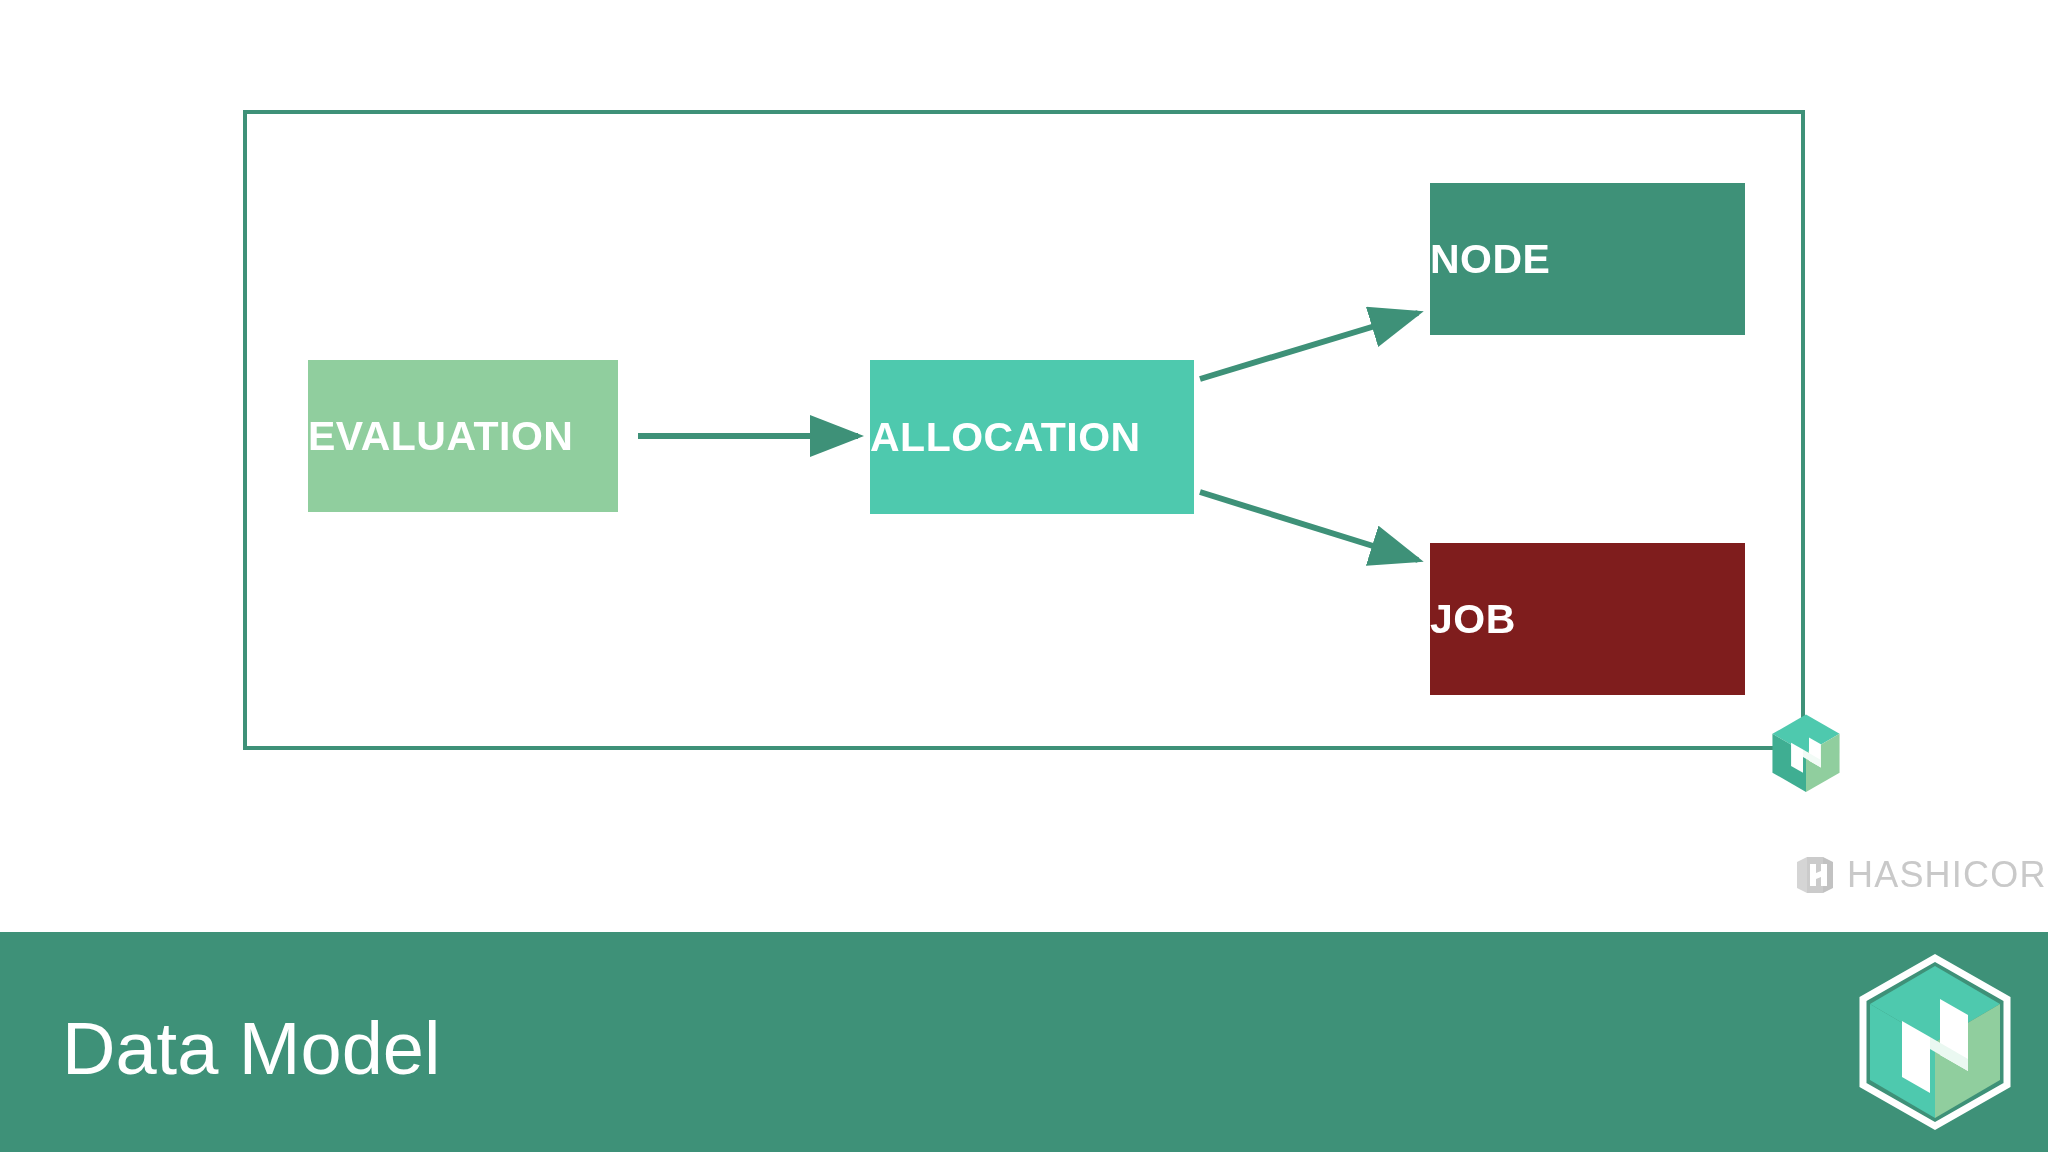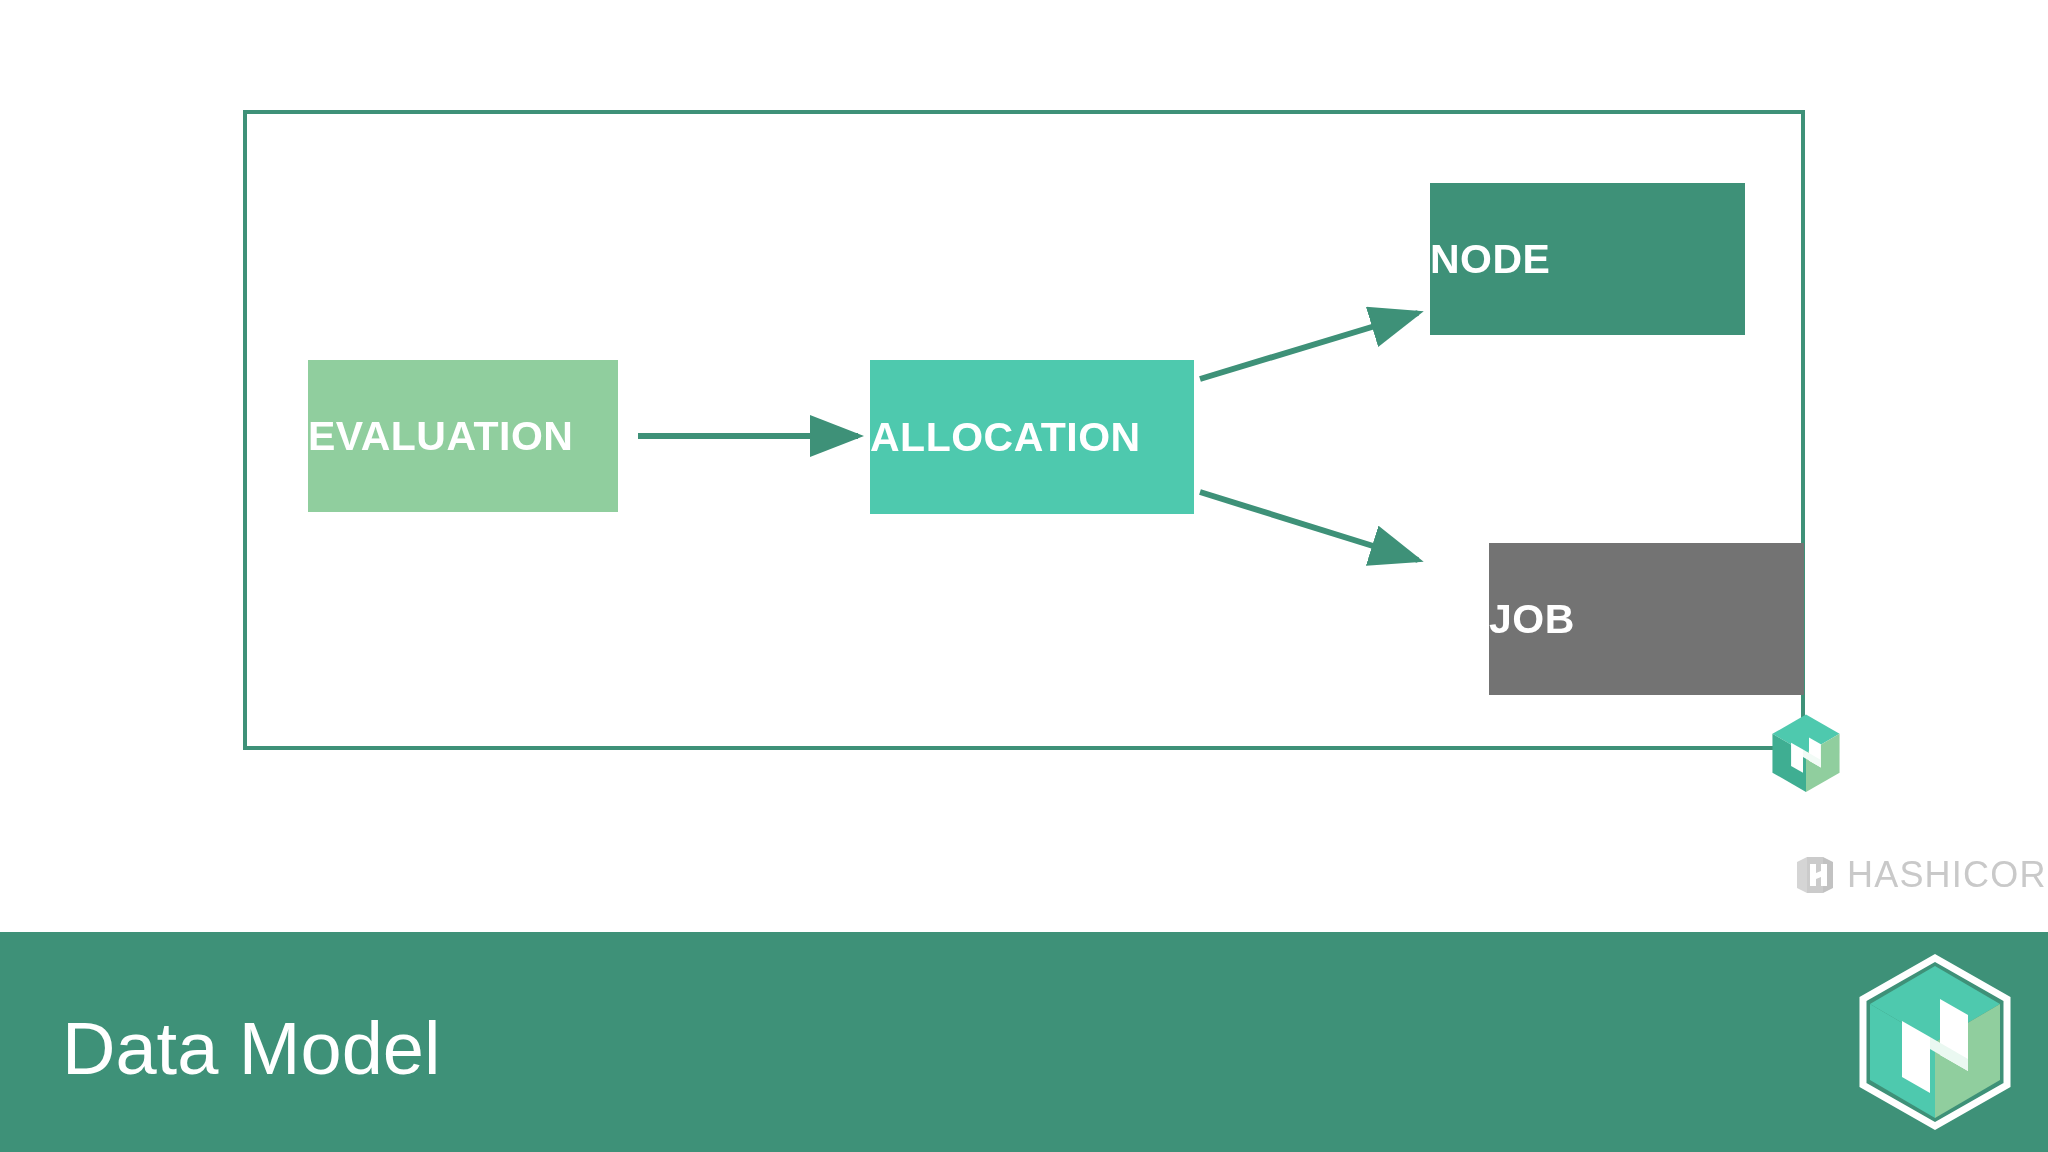--- a/index.html
+++ b/index.html
@@ -63,25 +63,25 @@
     background: #4ec9ae;
   }
   .box-node {
     left: 1430px;
     top: 183px;
     width: 315px;
     height: 152px;
     background: #3e9178;
   }
   .box-job {
-    left: 1489px;
+    left: 1430px;
     top: 543px;
     width: 315px;
     height: 152px;
-    background: #737373;
+    background: #7f1d1d;
   }
 
   
   .arrows-layer {
     position: absolute;
     left: 0;
     top: 0;
     width: 2048px;
     height: 1152px;
     pointer-events: none;

